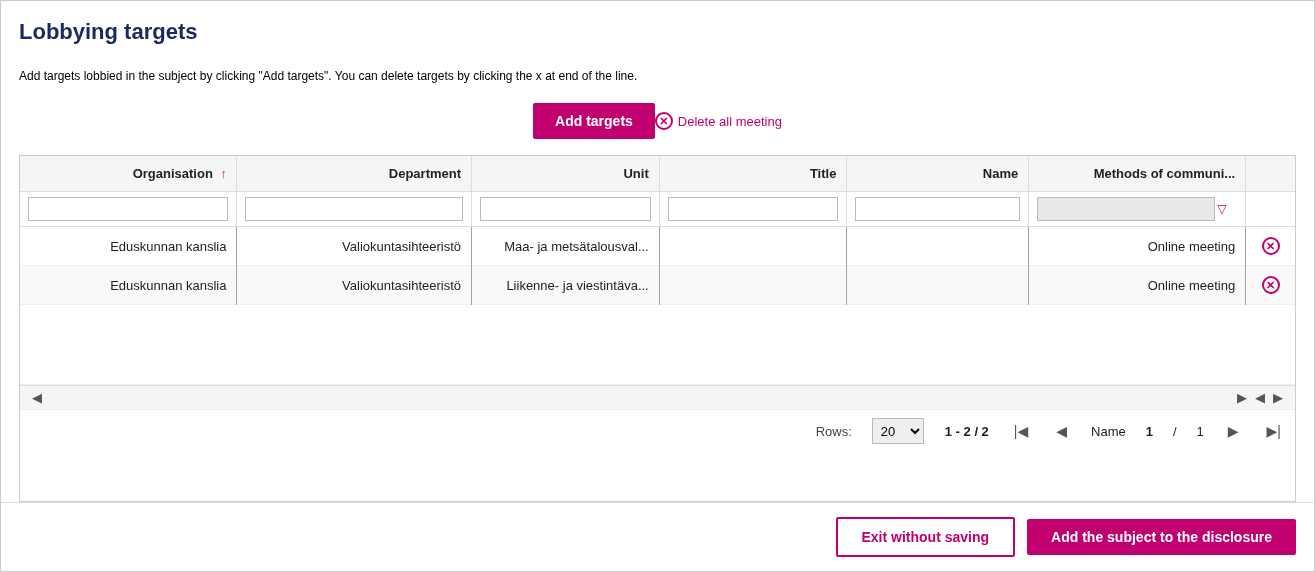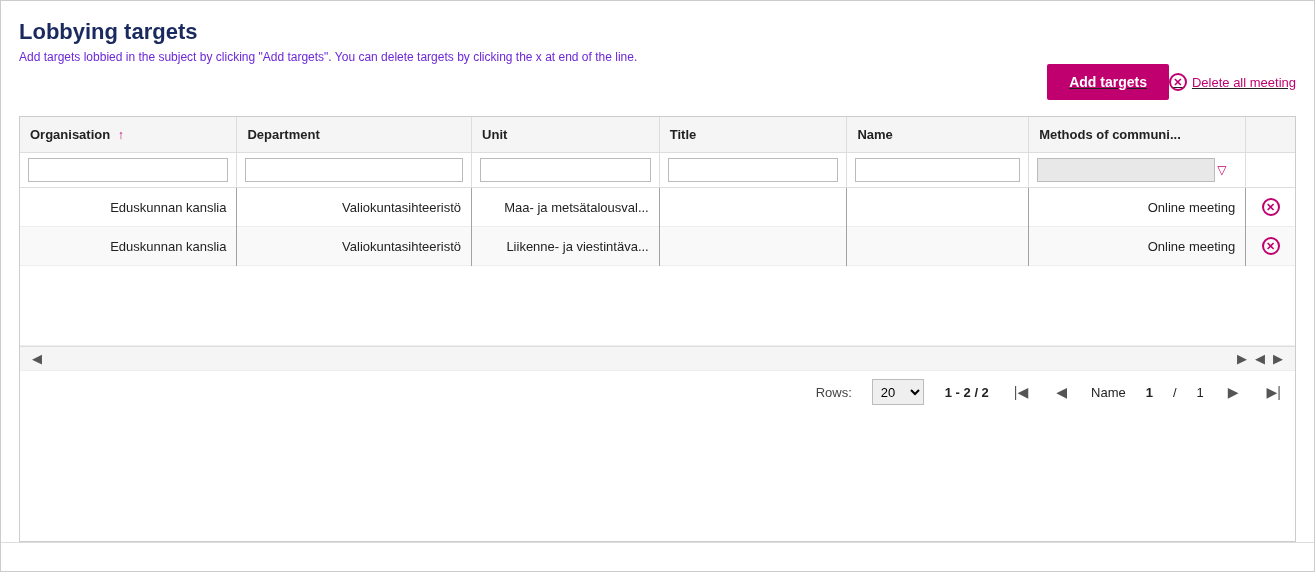--- a/index.html
+++ b/index.html
@@ -19,35 +19,34 @@
       padding: 18px 18px 0 18px;
       flex: 1;
       display: flex;
       flex-direction: column;
     }
 
     .page-title {
       font-size: 22px;
       font-weight: bold;
       color: #1a2a5e;
-      margin-bottom: 5px;
+      margin-bottom: 24px;
     }
 
     .page-description {
       font-size: 12px;
-      color: #6d28d9;
-      margin-bottom: 0;
+      color: #000000;
+      margin-bottom: 20px;
     }
 
     .toolbar-row {
       display: flex;
-      justify-content: flex-end;
+      justify-content: center;
       align-items: center;
       margin-bottom: 16px;
-      text-decoration: underline;
     }
 
     .add-targets-btn {
       background: #c0006e;
       color: #fff;
       border: none;
       padding: 10px 22px;
       font-size: 14px;
       font-weight: bold;
       cursor: pointer;
@@ -89,21 +88,21 @@
       table-layout: fixed;
     }
 
     thead tr {
       background: #f5f5f5;
       border-bottom: 1px solid #ddd;
     }
 
     thead th {
       padding: 10px 10px;
-      text-align: left;
+      text-align: right;
       font-weight: bold;
       font-size: 13px;
       color: #222;
       border-right: 1px solid #ddd;
       vertical-align: middle;
     }
 
     thead th:last-child {
       border-right: none;
     }
@@ -401,13 +400,15 @@
       <span style="font-weight:bold;">1</span>
       <span>/</span>
       <span>1</span>
       <button class="nav-btn">▶</button>
       <button class="nav-btn">▶|</button>
     </div>
   </div>
 </div>
 
 <div class="footer-actions">
+  <button class="exit-btn">Exit without saving</button>
+  <button class="add-disclosure-btn">Add the subject to the disclosure</button>
 </div>
 
 </body></html>

